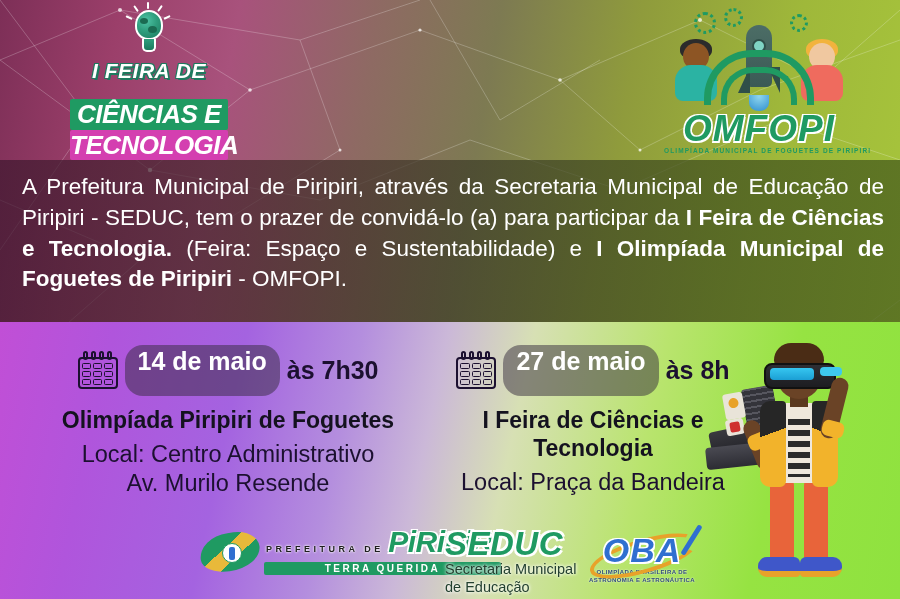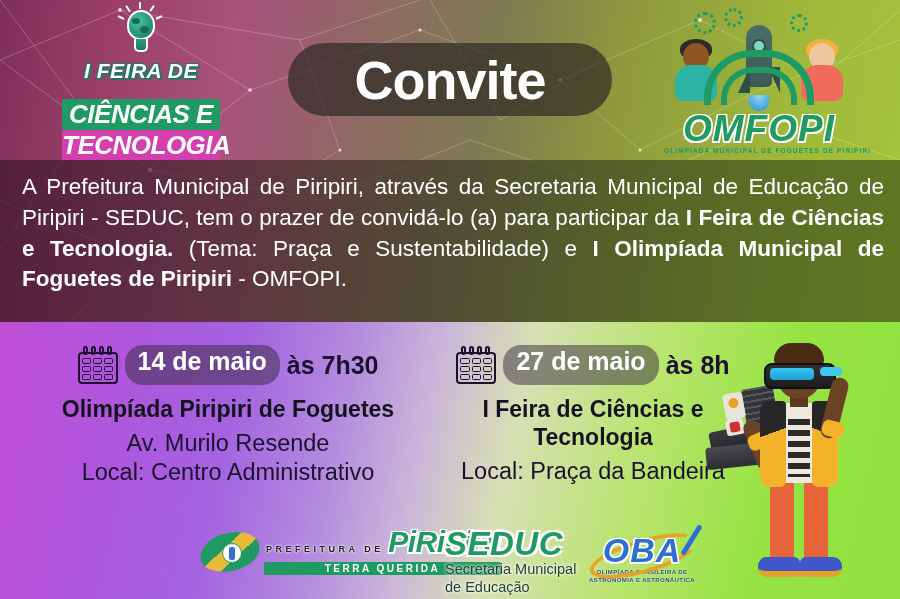--- a/index.html
+++ b/index.html
@@ -60,21 +60,21 @@
        rgba(64,24,48,0.72) 0%,
        rgba(70,40,45,0.72) 28%,
        rgba(62,62,40,0.72) 52%,
        rgba(66,82,30,0.74) 78%,
        rgba(70,92,28,0.74) 100%);
   }
 
   
   .header {
     position: absolute;
-    left: 0; right: 0; top: 0;
+    left: 8px; right: 0; top: 0;
     height: 180px;
   }
 
   
   .feira-logo {
     position: absolute;
     left: 62px;
     top: 8px;
     width: 158px;
     text-align: center;
@@ -402,21 +402,21 @@
     position: absolute;
     top: 0;
     width: 5px; height: 9px;
     border: 2.2px solid #1c1030;
     border-radius: 3px;
     box-sizing: border-box;
   }
   .date-pill {
     background: rgba(52,42,60,0.50);
     border-radius: 18px;
-    padding: 2px 13px 9px;
+    padding: 2px 13px 20px;
     color: #ffffff;
     font-size: 25px;
     font-weight: bold;
     white-space: nowrap;
     line-height: 1.15;
   }
   .date-time {
     color: #1c1030;
     font-size: 25px;
     font-weight: bold;
@@ -830,23 +830,20 @@
         <span class="bulb-ray" style="left:1px;  top:6px;  transform:rotate(-65deg);"></span>
         <span class="bulb-ray" style="left:39px; top:6px;  transform:rotate(65deg);"></span>
         <span class="bulb-glass"></span>
         <span class="bulb-base"></span>
       </div>
       <div class="feira-l1">I FEIRA DE</div>
       <div class="feira-l2">CIÊNCIAS E</div>
       <div class="feira-l3">TECNOLOGIA</div>
     </div>
 
-    <div class="convite-pill">
-      <span>Convite</span>
-    </div>
 
     <div class="omfopi">
       <div class="omfopi-art">
         <span class="gear" style="left:30px; top:2px;  width:16px; height:16px;"></span>
         <span class="gear" style="left:60px; top:-2px; width:13px; height:13px;"></span>
         <span class="gear" style="left:126px;top:4px;  width:12px; height:12px;"></span>
         <div class="kid left">
           <span class="kid-hair"></span>
           <span class="kid-head"></span>
           <span class="kid-body"></span>
@@ -864,21 +861,21 @@
           <span class="rocket-flame"></span>
         </div>
         <span class="arc"></span>
         <span class="arc inner"></span>
       </div>
       <div class="omfopi-word">OMFOPI</div>
       <div class="omfopi-sub">OLIMPÍADA MUNICIPAL DE FOGUETES DE PIRIPIRI</div>
     </div>
   </div>
 
-  <div class="body-text"><span>A Prefeitura Municipal de Piripiri, através da Secretaria Municipal de Educação de Piripiri - SEDUC, tem o prazer de convidá-lo (a) para participar da </span><b>I Feira de Ciências e Tecnologia.</b><span> (Tema: Praça e Sustentabilidade) e </span><b>I Olimpíada Municipal de Foguetes de Piripiri</b><span> - OMFOPI.</span></div>
+  <div class="body-text"><span>A Prefeitura Municipal de Piripiri, através da Secretaria Municipal de Educação de Piripiri - SEDUC, tem o prazer de convidá-lo (a) para participar da </span><b>I Feira de Ciências e Tecnologia.</b><span> (Feira: Espaço e Sustentabilidade) e </span><b>I Olimpíada Municipal de Foguetes de Piripiri</b><span> - OMFOPI.</span></div>
 
   <div class="events">
 
     <div class="event one">
       <div class="date-row">
         <span class="cal-icon">
           <span class="cal-ring" style="left:5px;"></span>
           <span class="cal-ring" style="left:13px;"></span>
           <span class="cal-ring" style="left:21px;"></span>
           <span class="cal-ring" style="left:29px;"></span>
@@ -892,22 +889,22 @@
               <i></i>
               <i></i>
               <i></i>
               <i></i>
             </span>
         </span>
         <span class="date-pill">14 de maio</span>
         <span class="date-time">às 7h30</span>
       </div>
       <div class="ev-title">Olimpíada Piripiri de Foguetes</div>
+      <div class="ev-local">Local: Centro Administrativo</div>
       <div class="ev-local">Av. Murilo Resende</div>
-      <div class="ev-local">Local: Centro Administrativo</div>
     </div>
 
     <div class="event two">
       <div class="date-row">
         <span class="cal-icon">
           <span class="cal-ring" style="left:5px;"></span>
           <span class="cal-ring" style="left:13px;"></span>
           <span class="cal-ring" style="left:21px;"></span>
           <span class="cal-ring" style="left:29px;"></span>
           <span class="cal-body"></span>

